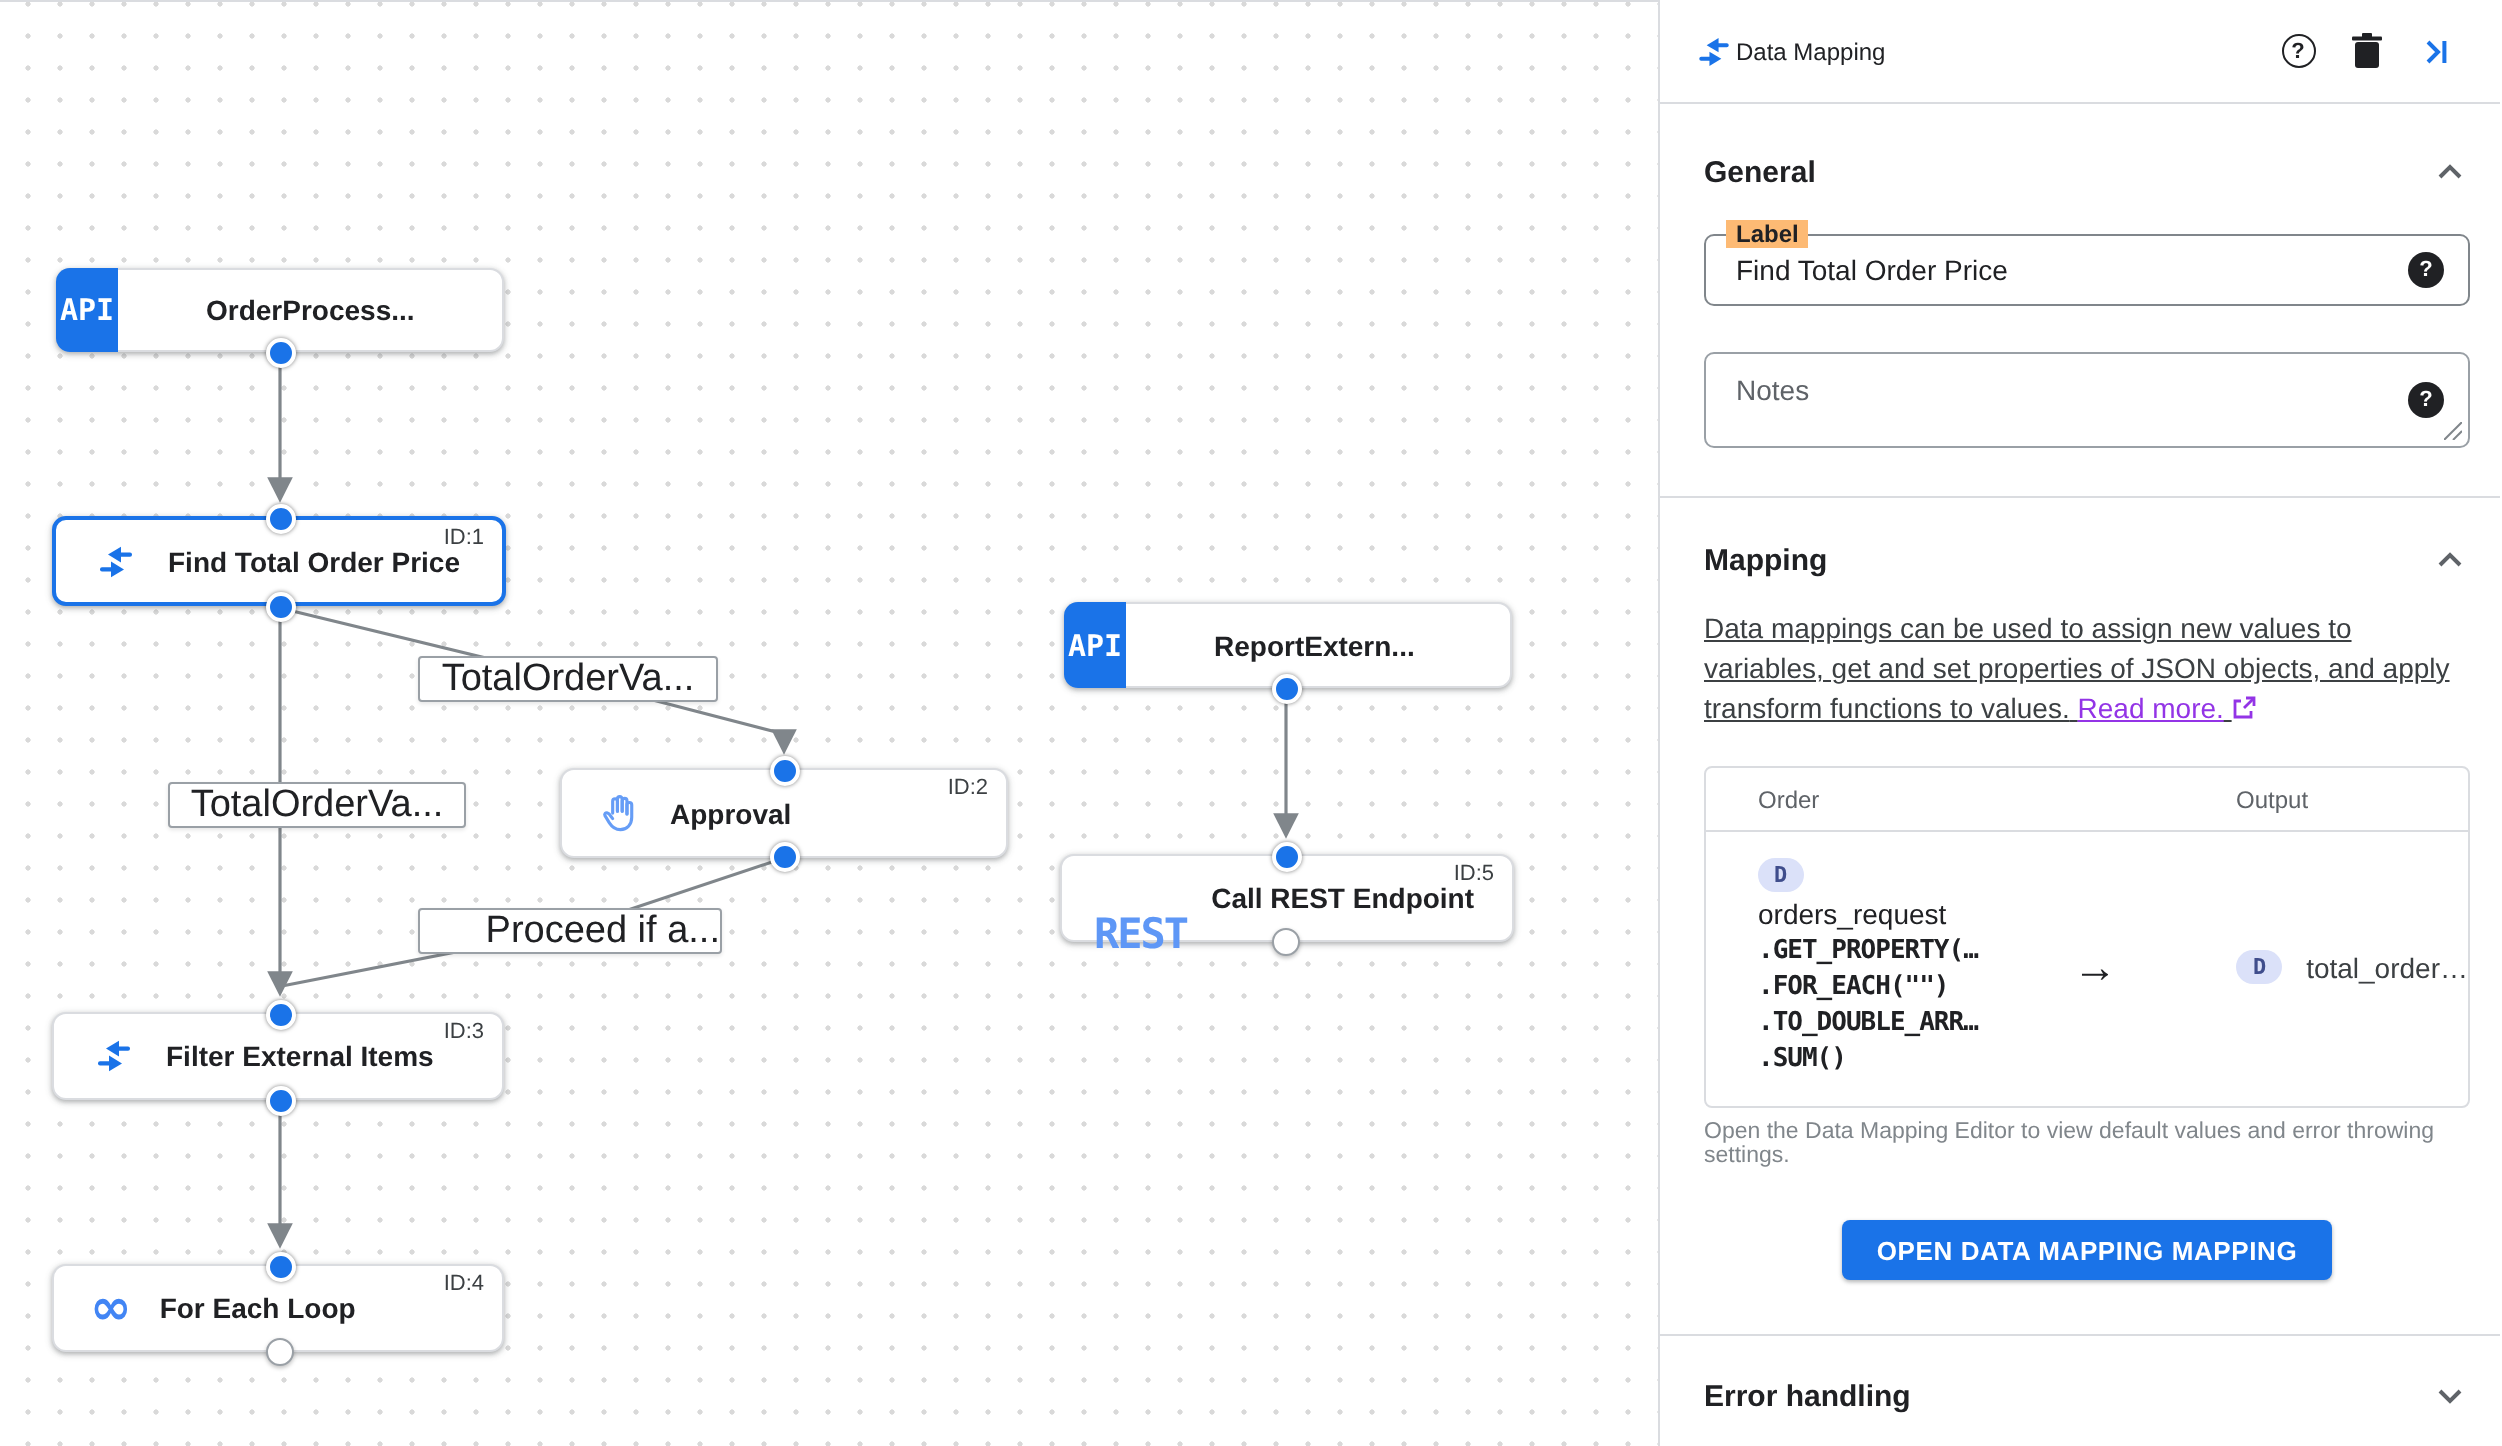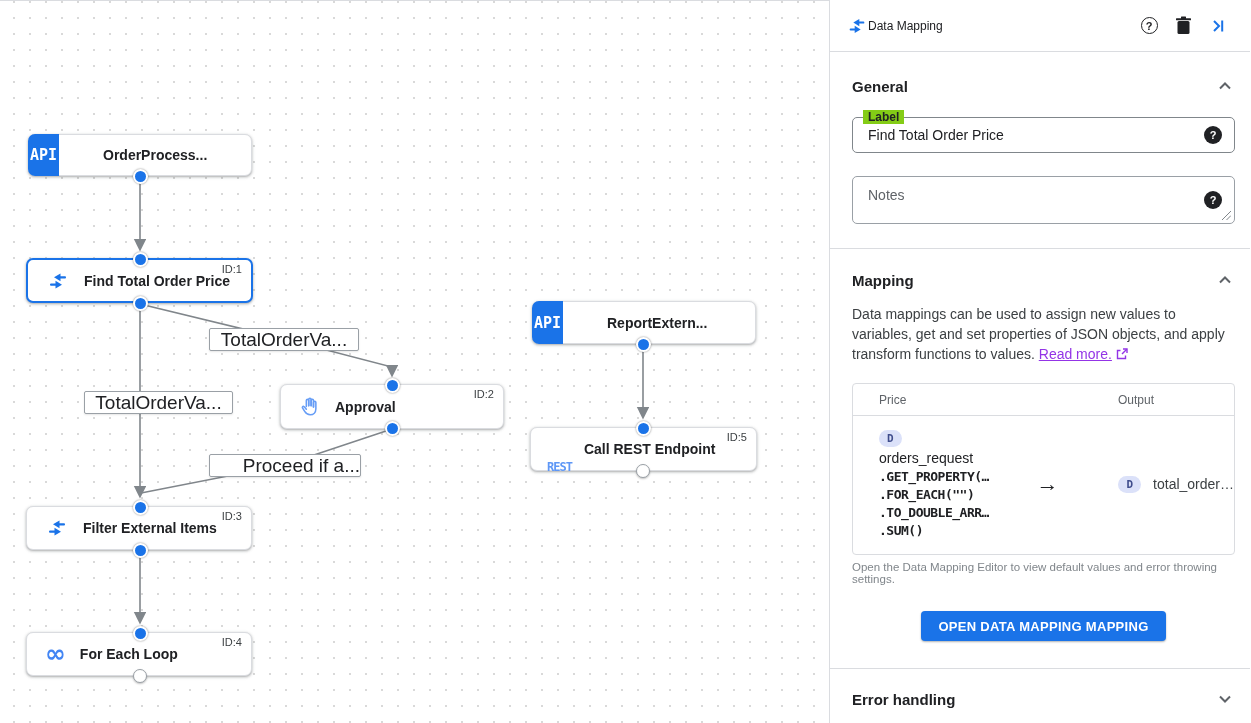--- a/index.html
+++ b/index.html
@@ -17,21 +17,21 @@
     box-shadow:0 1px 2px rgba(60,64,67,.3), 0 1px 3px 1px rgba(60,64,67,.12);
     display:flex; align-items:center; padding-left:14px; }
   .node.selected { border:2px solid #1a73e8; }
   .node-label { font-size:14px; font-weight:700; color:#202124; white-space:nowrap; }
   .id-label { position:absolute; top:3px; right:9px; font-size:11px; color:#3c4043; font-weight:400; }
   .api-badge { position:absolute; left:-1px; top:-1px; bottom:-1px; width:31px; background:#1a73e8;
     border-radius:7px 0 0 7px; display:flex; align-items:center; justify-content:center;
     color:#fff; font-family:"DejaVu Sans Mono", monospace; font-weight:700; font-size:15px; }
   .after-badge { margin-left:60px; }
   .node-icon { margin-right:14px; margin-left:4px; display:flex; align-items:center; }
-  .rest-badge { font-family:"DejaVu Sans Mono", monospace; font-weight:700; font-size:12px;
+  .rest-badge { font-family:"DejaVu Sans Mono", monospace; font-weight:700; font-size:21px;
     color:#5e97f6; margin-right:12px; margin-left:2px; letter-spacing:-1px;margin-top:35px; }
   .infinity { font-size:25px; font-weight:700; color:#4285f4; line-height:20px;
     font-family:"DejaVu Sans", sans-serif; }
   .port { position:absolute; border-radius:50%; }
   .port-blue { width:15px; height:15px; background:#1a73e8; border:2px solid #fff;
     box-shadow:0 0 2px rgba(0,0,0,.5); }
   .port-hollow { width:14px; height:14px; background:#fff; border:1.5px solid #9aa0a6;
     box-shadow:0 1px 2px rgba(0,0,0,.25); }
   .edge-label { position:absolute; background:#fff; border:1px solid #9aa0a6; border-radius:2px;
     box-shadow:0 1px 2px rgba(0,0,0,.1); display:flex; align-items:center; justify-content:center;
@@ -42,21 +42,21 @@
   .panel-header { height:52px; display:flex; align-items:center; padding:0 16px 0 16px;
     border-bottom:1px solid #dadce0; flex:none; }
   .panel-title { font-size:12px; font-weight:500; color:#202124; flex:1; }
   .header-icon { width:34px; display:flex; justify-content:center; align-items:center; cursor:pointer; }
   .help-circle { width:17px; height:17px; border:1.6px solid #202124; border-radius:50%;
     display:flex; align-items:center; justify-content:center; font-size:11px; font-weight:700; color:#202124; }
   .panel-body { padding:0 15px 0 22px; }
   .section-header { display:flex; align-items:center; justify-content:space-between; cursor:pointer; }
   .section-title { font-size:15px; font-weight:700; color:#202124; }
   .field { position:relative; border:1px solid #80868b; border-radius:5px; }
-  .field-label { position:absolute; top:-8px; left:10px; background:#84cc16; padding:0 5px;
+  .field-label { position:absolute; top:-8px; left:10px; background:#fdba74; padding:0 5px;
     font-size:12px; font-weight:700; color:#202124; }
   .field input { width:100%; height:100%; border:none; outline:none; background:transparent;
     font-family:"Liberation Sans", sans-serif; font-size:14px; color:#202124; padding:0 40px 0 15px; }
   .field textarea { width:100%; height:100%; border:none; outline:none; background:transparent; resize:none;
     font-family:"Liberation Sans", sans-serif; font-size:14px; color:#202124; padding:10px 40px 0 15px; }
   .field textarea::placeholder, .field input::placeholder { color:#5f6368; }
   .field-help { position:absolute; right:12px; top:50%; margin-top:-9px; width:18px; height:18px;
     background:#202124; color:#fff; border-radius:50%; font-size:11px; font-weight:700;
     display:flex; align-items:center; justify-content:center; }
   .divider { border-top:1px solid #dadce0; }
@@ -252,35 +252,35 @@
 
       <div class="divider" style="margin:24px -15px 0 -22px;"></div>
 
       <div class="section-header" style="margin-top:21px;">
         <span class="section-title">Mapping</span>
         <svg width="20" height="20" viewBox="0 0 20 20">
           <polyline points="5,12.5 10,7.5 15,12.5" fill="none" stroke="#5f6368" stroke-width="2"></polyline>
         </svg>
       </div>
 
-      <p class="map-desc" style="margin-top:14px;">
+      <p class="map-desc" style="margin-top:14px;text-decoration:underline;">
         <span>Data mappings can be used to assign new values to variables, get and set properties of JSON objects, and apply transform functions to values.</span>
         <span class="read-more">Read more.</span>
         <svg width="12" height="12" viewBox="0 0 12 12" style="vertical-align:-1px;">
           <g fill="none" stroke="#9334e6" stroke-width="1.4">
             <path d="M4.5 2.5H1.5v8h8V7.5"></path>
               <path d="M7 1h4v4"></path>
               <path d="M10.8 1.2L6 6"></path>
           </g>
         </svg>
       </p>
 
       <div class="map-table" style="margin-top:19px;">
         <div class="map-table-head">
-          <span class="th" style="padding-left:26px; width:240px;">Price</span>
+          <span class="th" style="padding-left:26px; width:240px;">Order</span>
           <span class="th" style="margin-left:25px;">Output</span>
         </div>
         <div class="map-table-body">
           <div style="width:200px; padding-left:26px;">
             <span class="chip">D</span>
             <div class="var-name">orders_request</div>
             <div class="mono-line">.GET_PROPERTY(…</div>
             <div class="mono-line">.FOR_EACH("")</div>
             <div class="mono-line">.TO_DOUBLE_ARR…</div>
             <div class="mono-line">.SUM()</div>

